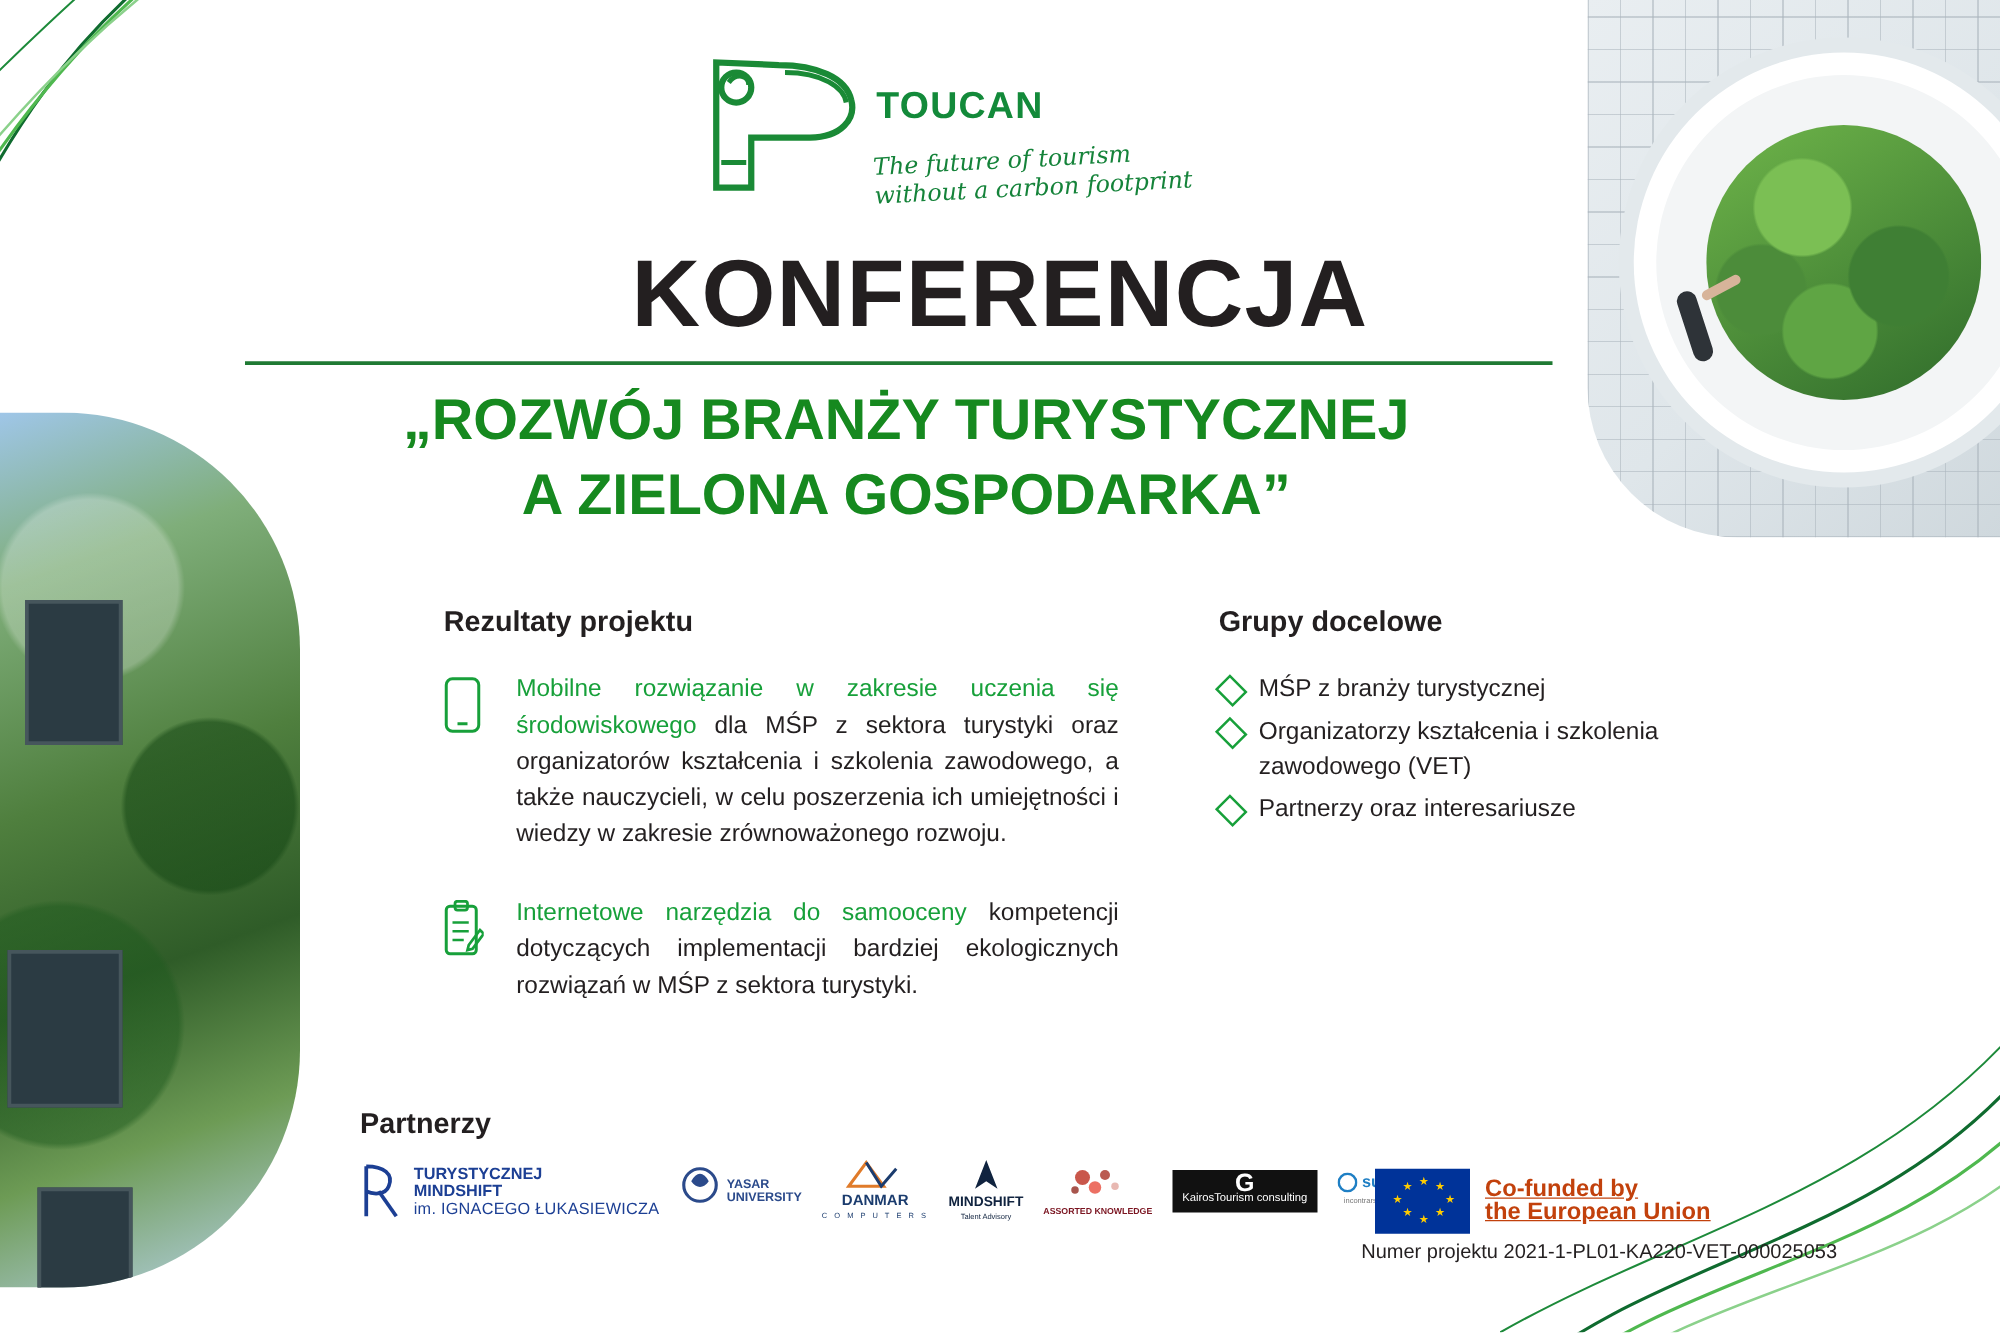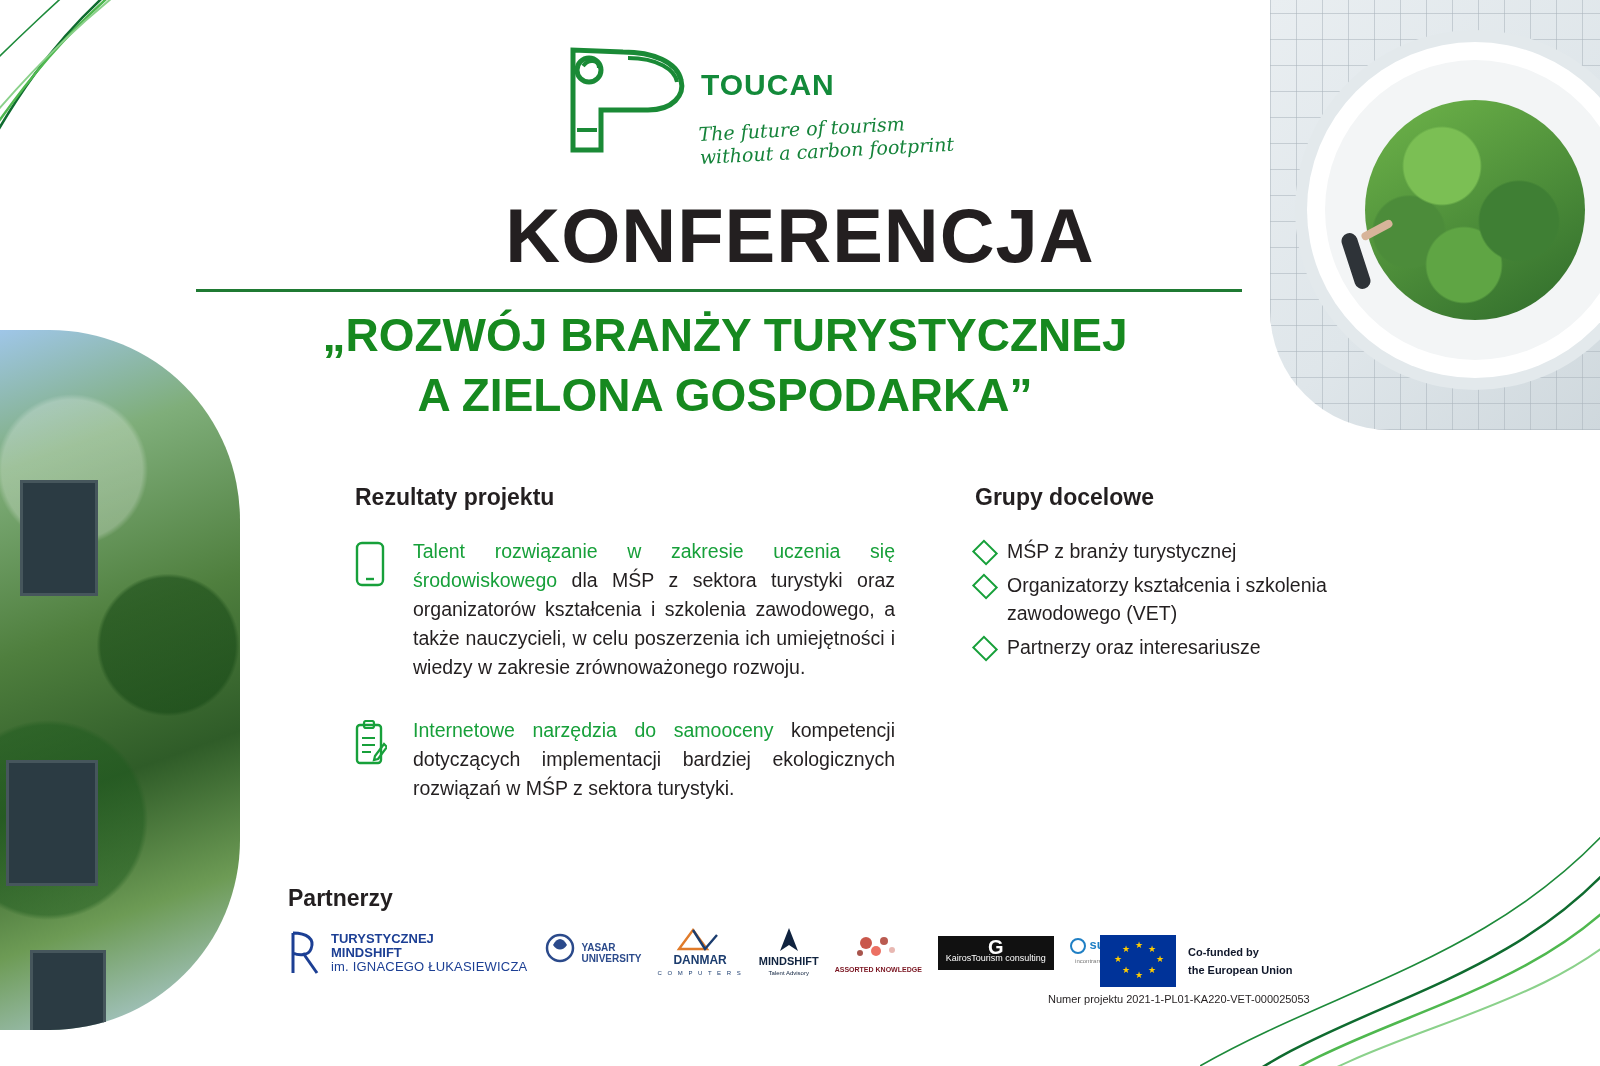--- a/index.html
+++ b/index.html
@@ -146,23 +146,23 @@
   .pr-submeet .sub{font-size:6px;font-weight:normal;color:#777;}
 
   
   .eu{position:absolute;left:1100px;top:935px;display:flex;align-items:center;gap:12px;}
   .eu-flag{
     width:76px;height:52px;background:#003399;position:relative;flex:0 0 76px;
   }
   .eu-star{
     position:absolute;color:#ffcc00;font-size:9px;line-height:9px;
   }
-  .eu-text{font-size:11px;font-weight:bold;color:#0f172a;line-height:18px;}
+  .eu-text{font-size:19px;font-weight:bold;color:#c2410c;line-height:18px;text-decoration:underline;}
   .project-no{
-    position:absolute;left:1048px;top:993px;font-size:11px;color:#231f20;
+    position:absolute;left:1089px;top:993px;font-size:16px;color:#231f20;
   }
 </style>
 </head>
 <body>
 
 <div class="poster">
 
   <svg class="swoosh sw-tl" viewBox="0 0 340 300">
     <path d="M-20 300 C 40 180, 90 80, 230 -10" stroke="#0f6b2f" stroke-width="2.5" fill="none"></path>
     <path d="M-20 270 C 50 160, 110 70, 250 -20" stroke="#4fb84f" stroke-width="2.5" fill="none"></path>
@@ -215,21 +215,21 @@
     <div class="h-sec">Rezultaty projektu</div>
 
     <div class="item">
       <div class="ico">
         <svg width="30" height="46" viewBox="0 0 30 46">
           <rect x="2" y="2" width="26" height="42" rx="5" fill="none" stroke="#17a03a" stroke-width="2.4"></rect>
           <line x1="11" y1="38" x2="19" y2="38" stroke="#17a03a" stroke-width="2.4"></line>
         </svg>
       </div>
       <div class="txt">
-        <span class="hl">Talent rozwiązanie w zakresie uczenia się środowiskowego</span><span> dla MŚP z sektora turystyki oraz organizatorów kształcenia i szkolenia zawodowego, a także nauczycieli, w celu poszerzenia ich umiejętności i wiedzy w zakresie zrównoważonego rozwoju.</span>
+        <span class="hl">Mobilne rozwiązanie w zakresie uczenia się środowiskowego</span><span> dla MŚP z sektora turystyki oraz organizatorów kształcenia i szkolenia zawodowego, a także nauczycieli, w celu poszerzenia ich umiejętności i wiedzy w zakresie zrównoważonego rozwoju.</span>
       </div>
     </div>
 
     <div class="item">
       <div class="ico">
         <svg width="32" height="46" viewBox="0 0 32 46">
           <rect x="2" y="5" width="24" height="38" rx="3" fill="none" stroke="#17a03a" stroke-width="2.4"></rect>
           <rect x="9" y="1" width="10" height="7" rx="2" fill="none" stroke="#17a03a" stroke-width="2.2"></rect>
           <line x1="7" y1="18" x2="20" y2="18" stroke="#17a03a" stroke-width="2"></line>
           <line x1="7" y1="25" x2="20" y2="25" stroke="#17a03a" stroke-width="2"></line>

